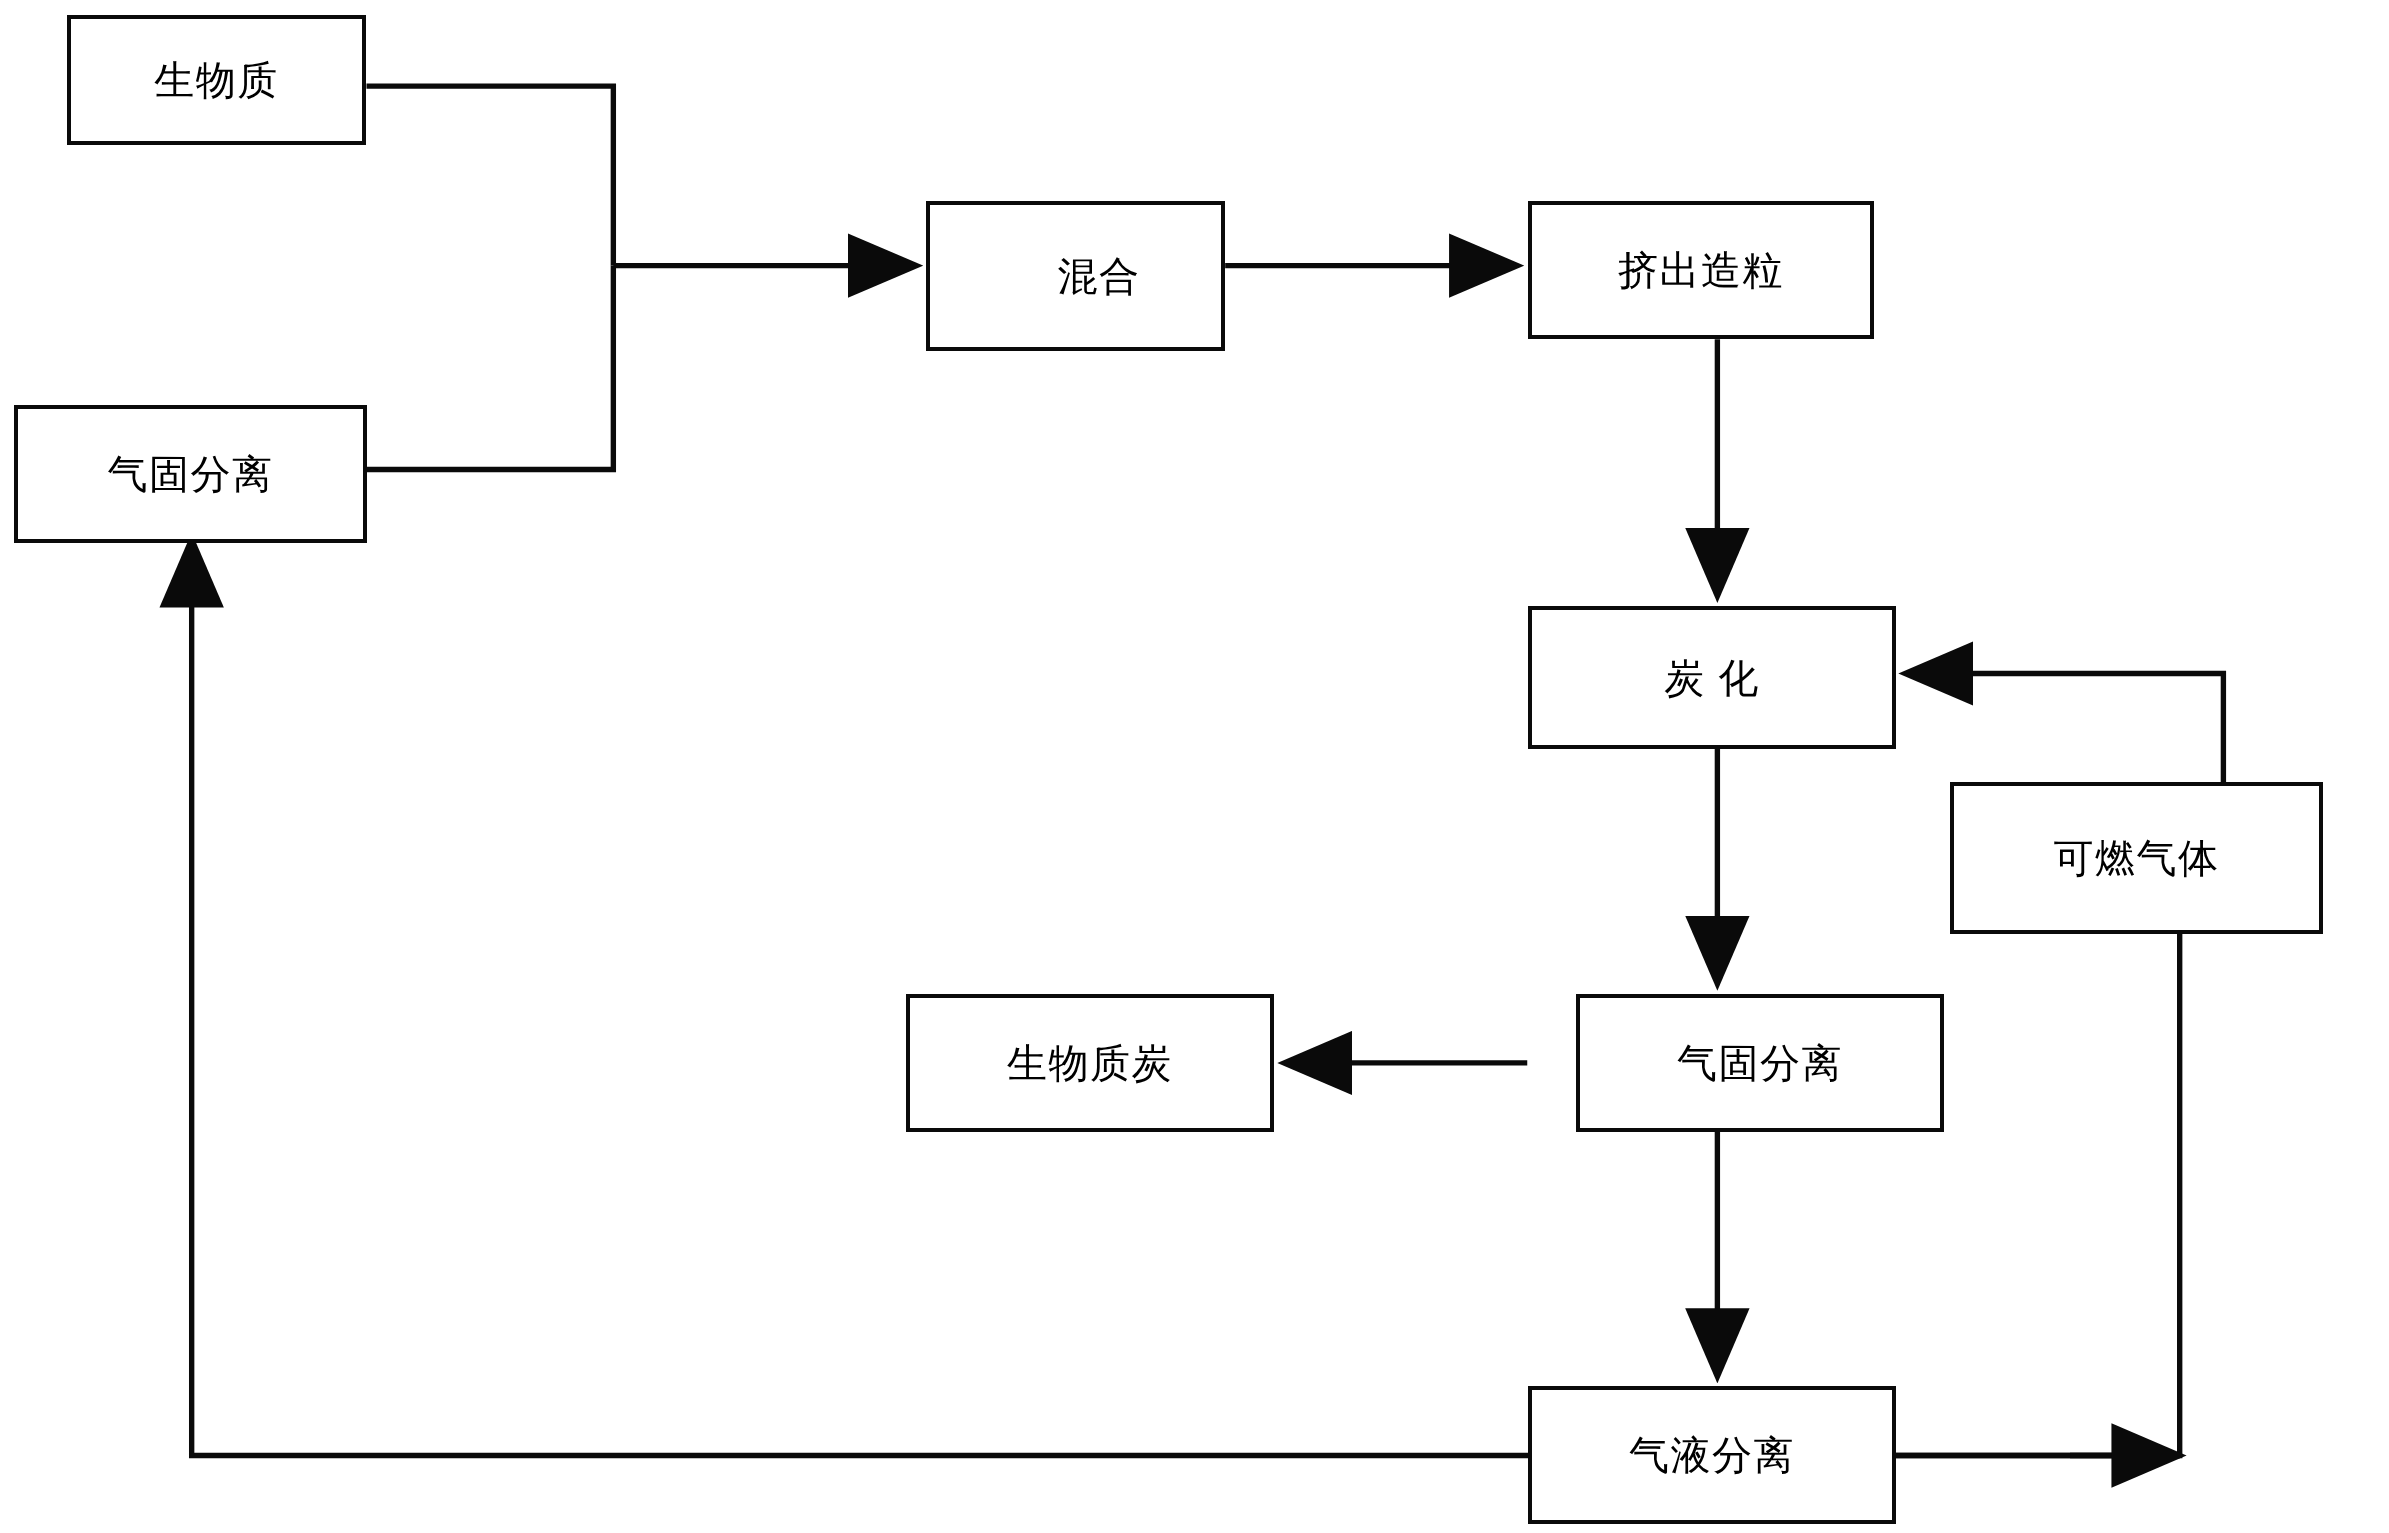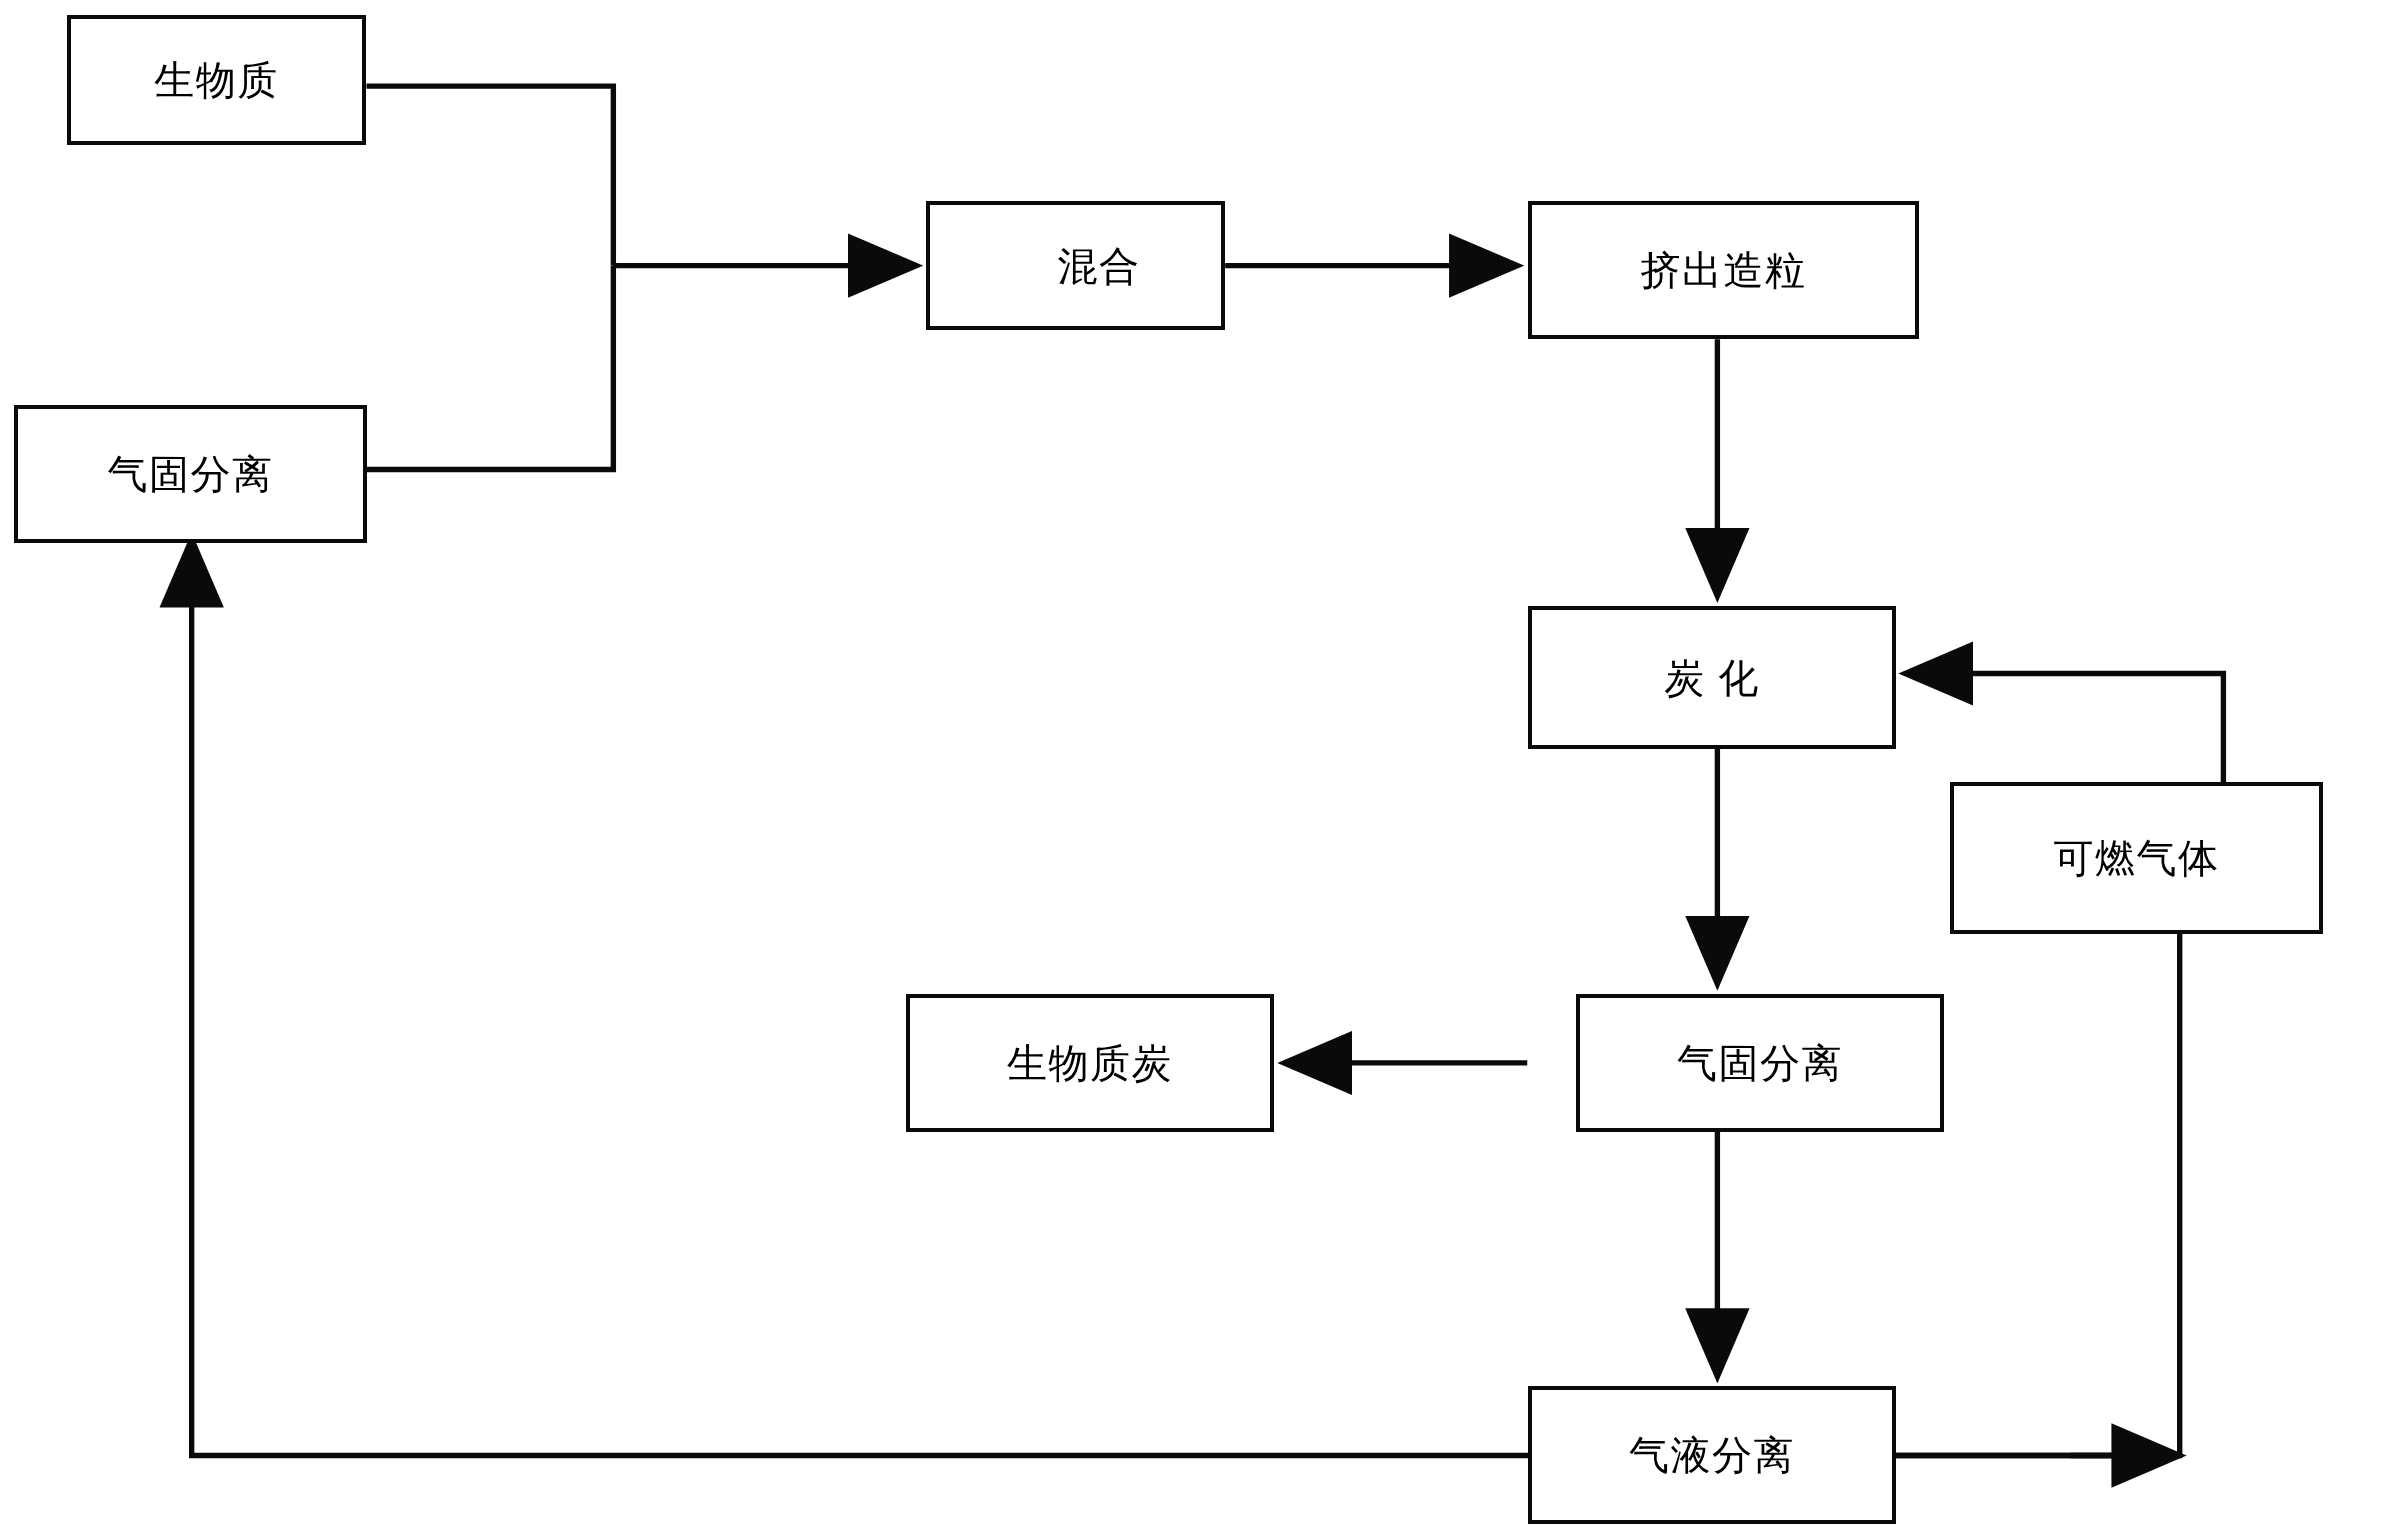--- a/index.html
+++ b/index.html
@@ -84,25 +84,25 @@
   </svg>
 
   <div class="node" style="left:67px; top:15.3px; width:299px; height:130px;">
     <span class="label">生物质</span>
   </div>
 
   <div class="node" style="left:14px; top:405px; width:353px; height:138px;">
     <span class="label">气固分离</span>
   </div>
 
-  <div class="node" style="left:926px; top:201px; width:299px; height:129px;padding-left:47px;">
+  <div class="node" style="left:926px; top:201px; width:299px; height:150px;padding-left:47px;">
     <span class="label">混合</span>
   </div>
 
-  <div class="node" style="left:1528px; top:201px; width:391px; height:138px;">
+  <div class="node" style="left:1528px; top:201px; width:346px; height:138px;">
     <span class="label">挤出造粒</span>
   </div>
 
   <div class="node" style="left:1528px; top:606px; width:368px; height:143px;">
     <span class="label">炭 化</span>
   </div>
 
   <div class="node" style="left:1950px; top:782px; width:373px; height:152px;">
     <span class="label">可燃气体</span>
   </div>

